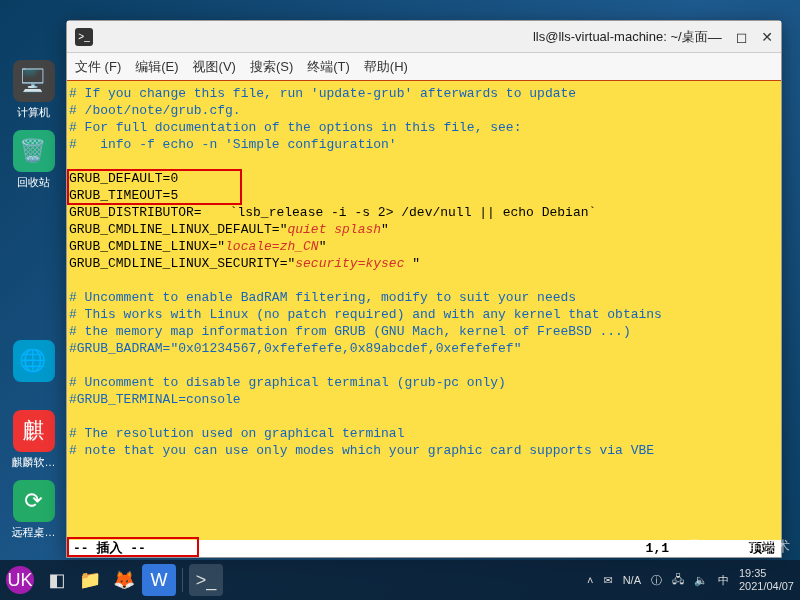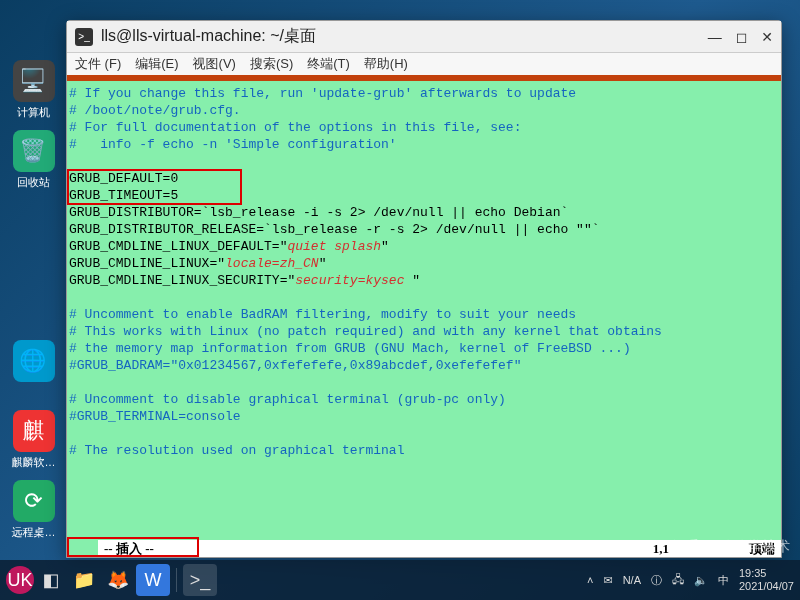--- a/index.html
+++ b/index.html
@@ -34,56 +34,56 @@
     box-shadow: 0 4px 20px rgba(0,0,0,.4);
   }
   .titlebar {
     height: 32px; background: #f0f0f0; border-bottom: 1px solid #ccc;
     display: flex; align-items: center; padding: 0 8px;
   }
   .titlebar .termic {
     width: 18px; height: 18px; background: #333; border-radius: 3px; margin-right: 8px;
     display: flex; align-items: center; justify-content: center; color: #fff; font-size: 10px;
   }
-  .titlebar .title { flex: 1; font-size: 16px; color: #222; }
+  .titlebar .title { flex: 1; font-size: 13px; color: #222; text-align: right; }
   .winbtns { display: flex; gap: 14px; font-size: 14px; }
   .winbtns span { cursor: pointer; color: #333; }
 
   .menubar {
-    height: 28px; background: #f7f7f7; border-bottom: 6px solid #c2410c;
+    height: 28px; background: #f7f7f7; border-bottom: 1px solid #c2410c;
     display: flex; align-items: center; padding: 0 8px; gap: 14px;
     font-size: 13px; color: #333;
   }
   .menubar span { cursor: pointer; }
 
   .term-body {
-    flex: 1; background: #86efac; padding: 4px 2px;
+    flex: 1; background: #fde047; padding: 4px 2px;
     font-family: "Courier New", monospace; font-size: 13px;
     line-height: 17px; overflow: hidden; position: relative;
     color: #000;
   }
   .line { white-space: pre; }
   .c  { color: #1565c0; }   
   .k  { color: #000; }      
   .s  { color: #d32f2f; font-style: italic; }   
-  .bt { color: #000; }      
+  .bt { color: #000; margin-left: 28px; }      
 
   .redbox1 {
     position: absolute; border: 2px solid #d00;
     left: 0px; top: 88px; width: 175px; height: 36px; pointer-events: none;
   }
   .redbox2 {
     position: absolute; border: 2px solid #d00;
     left: 0px; bottom: 0px; width: 132px; height: 20px; pointer-events: none;
   }
   .statusbar {
     position: absolute; bottom: 0; left: 0; right: 0;
-    background: #fff; font-family: Liberation Serif, serif;
+    background: #fff; font-family: Liberation Mono, monospace;
     font-size: 13px; font-weight: bold;
-    display: flex; padding: 0 6px; margin-left: 31px;
+    display: flex; padding: 0 6px;
   }
   .statusbar .mid { flex: 1; }
 
   
   .taskbar {
     position: absolute; bottom: 0; left: 0; right: 0; height: 40px;
     background: rgba(10,30,50,.85); display: flex; align-items: center;
     padding: 0 6px; color: #ddd; font-size: 11px;
   }
   .tb-ic {
@@ -144,55 +144,55 @@
   </div>
   <div class="term-body">
     <div class="line c"># If you change this file, run 'update-grub' afterwards to update</div>
     <div class="line c"># /boot/note/grub.cfg.</div>
     <div class="line c"># For full documentation of the options in this file, see:</div>
     <div class="line c">#   info -f echo -n 'Simple configuration'</div>
     <div class="line">&nbsp;</div>
     <div class="line"><span class="k">GRUB_DEFAULT=</span><span class="k">0</span></div>
     <div class="line"><span class="k">GRUB_TIMEOUT=</span><span class="k">5</span></div>
     <div class="line"><span class="k">GRUB_DISTRIBUTOR=</span><span class="bt">`lsb_release -i -s 2&gt; /dev/null || echo Debian`</span></div>
-    <div class="line"><span class="k">GRUB_DISTRIBUTOR_RELEASE=</span><span class="bt">`lsb_release -r -s 2&gt; /dev/null || echo ""`</span></div>
     <div class="line"><span class="k">GRUB_CMDLINE_LINUX_DEFAULT=</span><span class="k">"</span><span class="s">quiet splash</span><span class="k">"</span></div>
     <div class="line"><span class="k">GRUB_CMDLINE_LINUX=</span><span class="k">"</span><span class="s">locale=zh_CN</span><span class="k">"</span></div>
     <div class="line"><span class="k">GRUB_CMDLINE_LINUX_SECURITY=</span><span class="k">"</span><span class="s">security=kysec </span><span class="k">"</span></div>
     <div class="line">&nbsp;</div>
     <div class="line c"># Uncomment to enable BadRAM filtering, modify to suit your needs</div>
     <div class="line c"># This works with Linux (no patch required) and with any kernel that obtains</div>
     <div class="line c"># the memory map information from GRUB (GNU Mach, kernel of FreeBSD ...)</div>
     <div class="line c">#GRUB_BADRAM="0x01234567,0xfefefefe,0x89abcdef,0xefefefef"</div>
     <div class="line">&nbsp;</div>
     <div class="line c"># Uncomment to disable graphical terminal (grub-pc only)</div>
     <div class="line c">#GRUB_TERMINAL=console</div>
     <div class="line">&nbsp;</div>
     <div class="line c"># The resolution used on graphical terminal</div>
+    <div class="line c"># note that you can use only modes which your graphic card supports via VBE</div>
 
     <div class="redbox1"></div>
 
     <div class="statusbar">
       <span>-- 插入 --</span>
       <span class="mid"></span>
       <span>1,1</span>
       <span style="width:80px"></span>
       <span>顶端</span>
     </div>
     <div class="redbox2"></div>
   </div>
 </div>
 
 <div class="watermark">
   <span>知乎</span>
   <span>@偷偷学技术</span>
 </div>
 
 <div class="taskbar">
-  <div class="tb-ic" style="background:#be185d;border-radius:50%;color:#fff;width:28px;height:28px;">UK</div>
+  <div class="tb-ic" style="background:#a21caf;border-radius:50%;color:#fff;width:28px;height:28px;margin-right:6px">UK</div>
   <div class="tb-ic">◧</div>
   <div class="tb-ic">📁</div>
   <div class="tb-ic">🦊</div>
   <div class="tb-ic" style="background:#37d;color:#fff;border-radius:4px">W</div>
   <div style="width:1px;height:24px;background:rgba(255,255,255,.2);margin:0 6px"></div>
   <div class="tb-ic active">&gt;_</div>
   <div class="tb-spacer"></div>
   <div class="tb-right">
     <span>˄</span>
     <span>✉</span>

